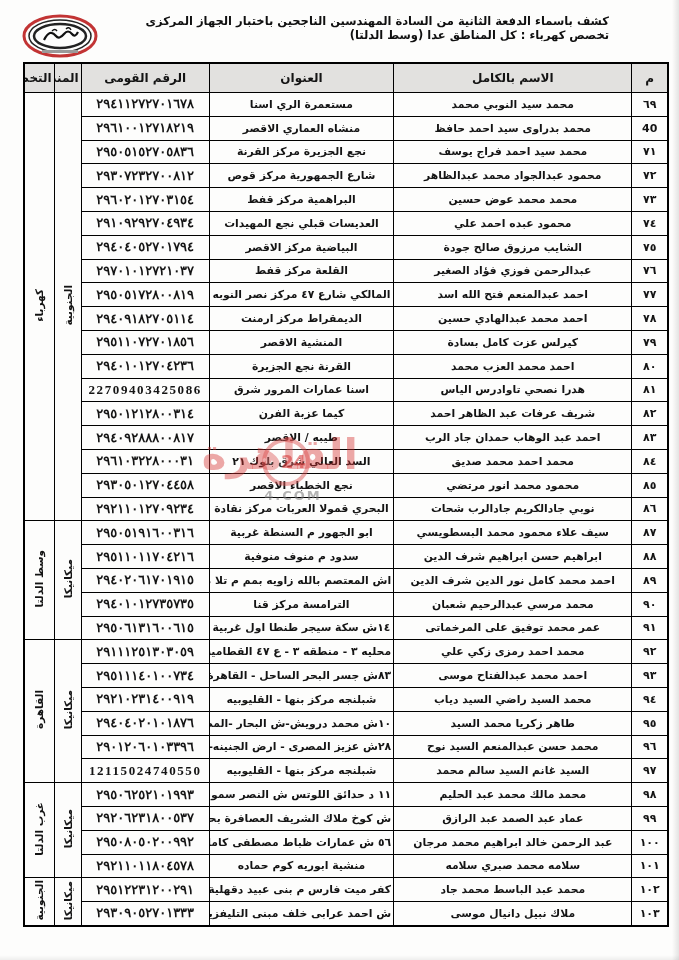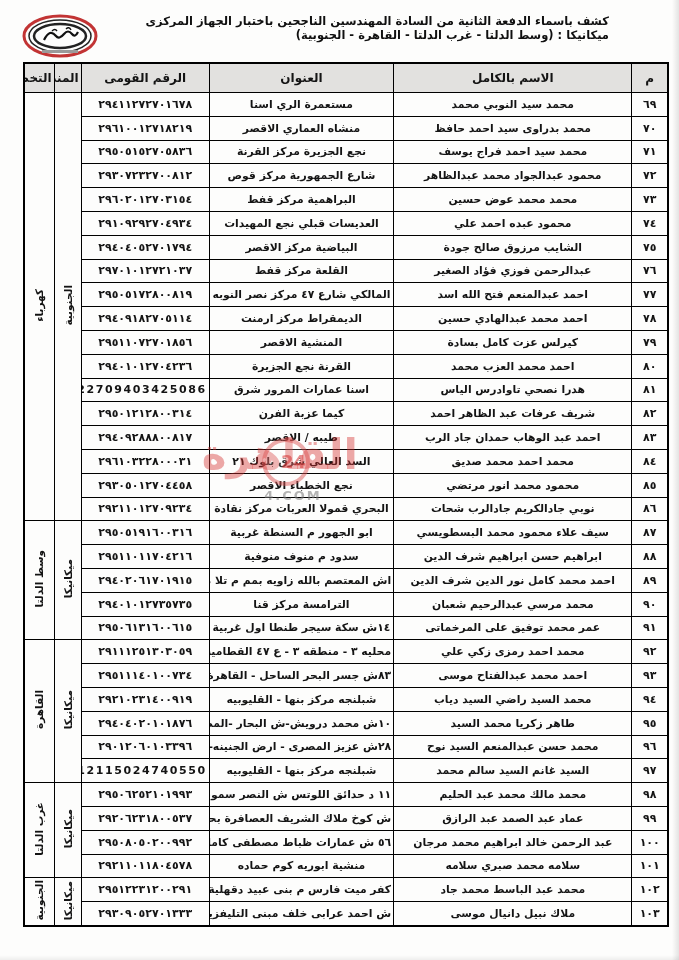--- a/index.html
+++ b/index.html
@@ -22,21 +22,21 @@
 
   table.sheet{
     position:absolute;top:62px;left:23px;width:646px;
     border-collapse:collapse;direction:rtl;table-layout:fixed;
     border:2px solid #000;
   }
   td,th{border:1px solid #000;padding:0 2px;overflow:hidden;white-space:nowrap;}
   th{background:#e2e1df;font-size:12px;font-weight:bold;height:28px;}
   td{height:22.8px;font-size:10.8px;font-weight:bold;text-align:center;}
   td.c-num{font-size:11px;}
-  td.c-id{font-size:11px;letter-spacing:1.6px;}
+  td.c-id{font-size:13px;letter-spacing:1.6px;font-family:Liberation Serif, serif;}
   td.vert{vertical-align:middle;padding:0;}
   td.vert span{writing-mode:vertical-rl;transform:rotate(180deg);
     font-size:10.5px;font-weight:bold;letter-spacing:1px;display:inline-block;}
 
   .watermark{position:absolute;top:432px;left:228px;width:130px;pointer-events:none;
     text-align:center;direction:rtl;}
   .wm-brand{font-size:42px;font-weight:bold;color:rgba(213,48,48,.42);line-height:46px;}
   .wm-badge{position:absolute;top:6px;left:34px;width:40px;height:40px;border-radius:50%;
     border:4px solid rgba(213,48,48,.40);color:rgba(213,48,48,.55);
     font-size:18px;font-weight:bold;line-height:40px;text-align:right;background:rgba(255,255,255,.15);}
@@ -53,21 +53,21 @@
   <ellipse cx="38" cy="22" rx="36" ry="20" fill="none" stroke="#c23434" stroke-width="3"></ellipse>
   <ellipse cx="38" cy="22" rx="31" ry="16" fill="none" stroke="#222" stroke-width="1.5"></ellipse>
   <ellipse cx="38" cy="22" rx="26" ry="12" fill="none" stroke="#222" stroke-width="2.5"></ellipse>
   <path d="M22 26 q6 -12 12 -4 q3 4 8 -2 q4 -5 8 0 q3 4 6 -2" fill="none" stroke="#111" stroke-width="2.2"></path>
   <path d="M30 17 q3 -3 5 0 M44 15 q3 -3 5 1" fill="none" stroke="#111" stroke-width="1.4"></path>
   <rect x="20" y="36" width="36" height="3" fill="#9a9a9a"></rect>
 </svg>
 
 <div class="titles">
   <div>كشف باسماء الدفعة الثانية من السادة المهندسين الناجحين باختبار الجهاز المركزى</div>
-  <div>ميكانيكا : (وسط الدلتا - غرب الدلتا - القاهرة - الجنوبية)</div>
+  <div>تخصص كهرباء : كل المناطق عدا (وسط الدلتا)</div>
 </div>
 
 <table class="sheet">
   <colgroup>
     <col style="width:36px">
       <col style="width:238px">
       <col style="width:184px">
     <col style="width:128px">
       <col style="width:27px">
       <col style="width:30px">
@@ -85,21 +85,21 @@
   <tbody>
       <tr>
         <td class="c-num">٦٩</td>
         <td class="c-name">محمد سيد النوبي محمد</td>
         <td class="c-addr">مستعمرة الري اسنا</td>
         <td class="c-id">٢٩٤١١٢٧٢٧٠١٦٧٨</td>
         <td class="vert" rowspan="18"><span>الجنوبية</span></td>
         <td class="vert" rowspan="18"><span>كهرباء</span></td>
       </tr>
       <tr>
-        <td class="c-num">٧٠</td>
+        <td class="c-num">40</td>
         <td class="c-name">محمد بدراوى سيد احمد حافظ</td>
         <td class="c-addr">منشاه العماري الاقصر</td>
         <td class="c-id">٢٩٦١٠٠١٢٧١٨٢١٩</td>
       </tr>
       <tr>
         <td class="c-num">٧١</td>
         <td class="c-name">محمد سيد احمد فراج يوسف</td>
         <td class="c-addr">نجع الجزيرة مركز القرنة</td>
         <td class="c-id">٢٩٥٠٥١٥٢٧٠٥٨٣٦</td>
       </tr>

